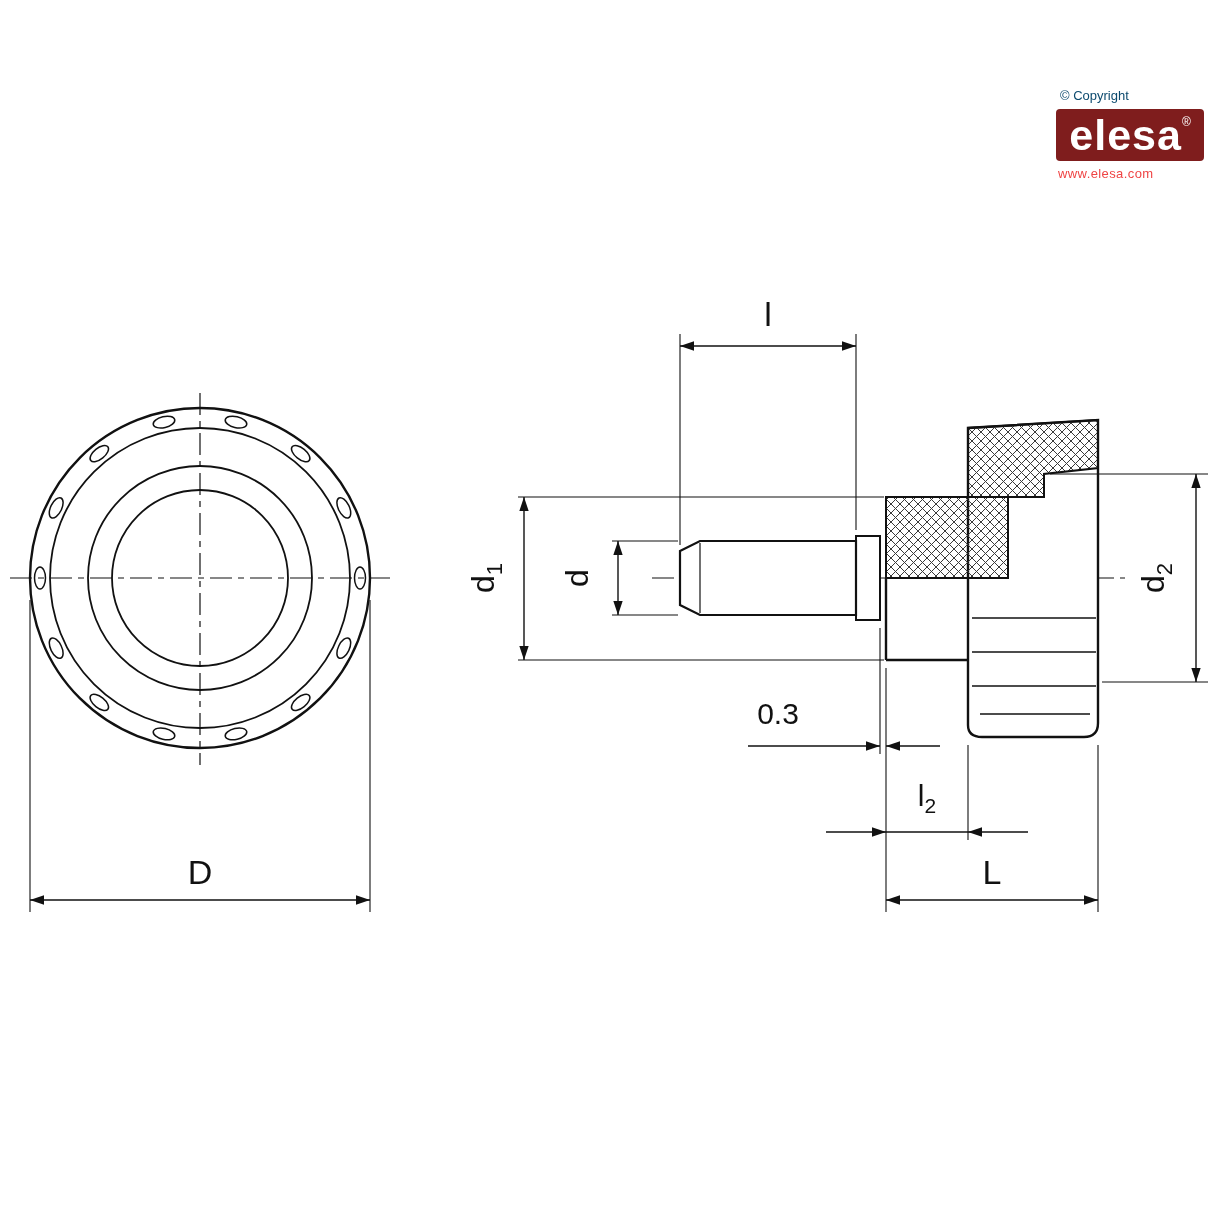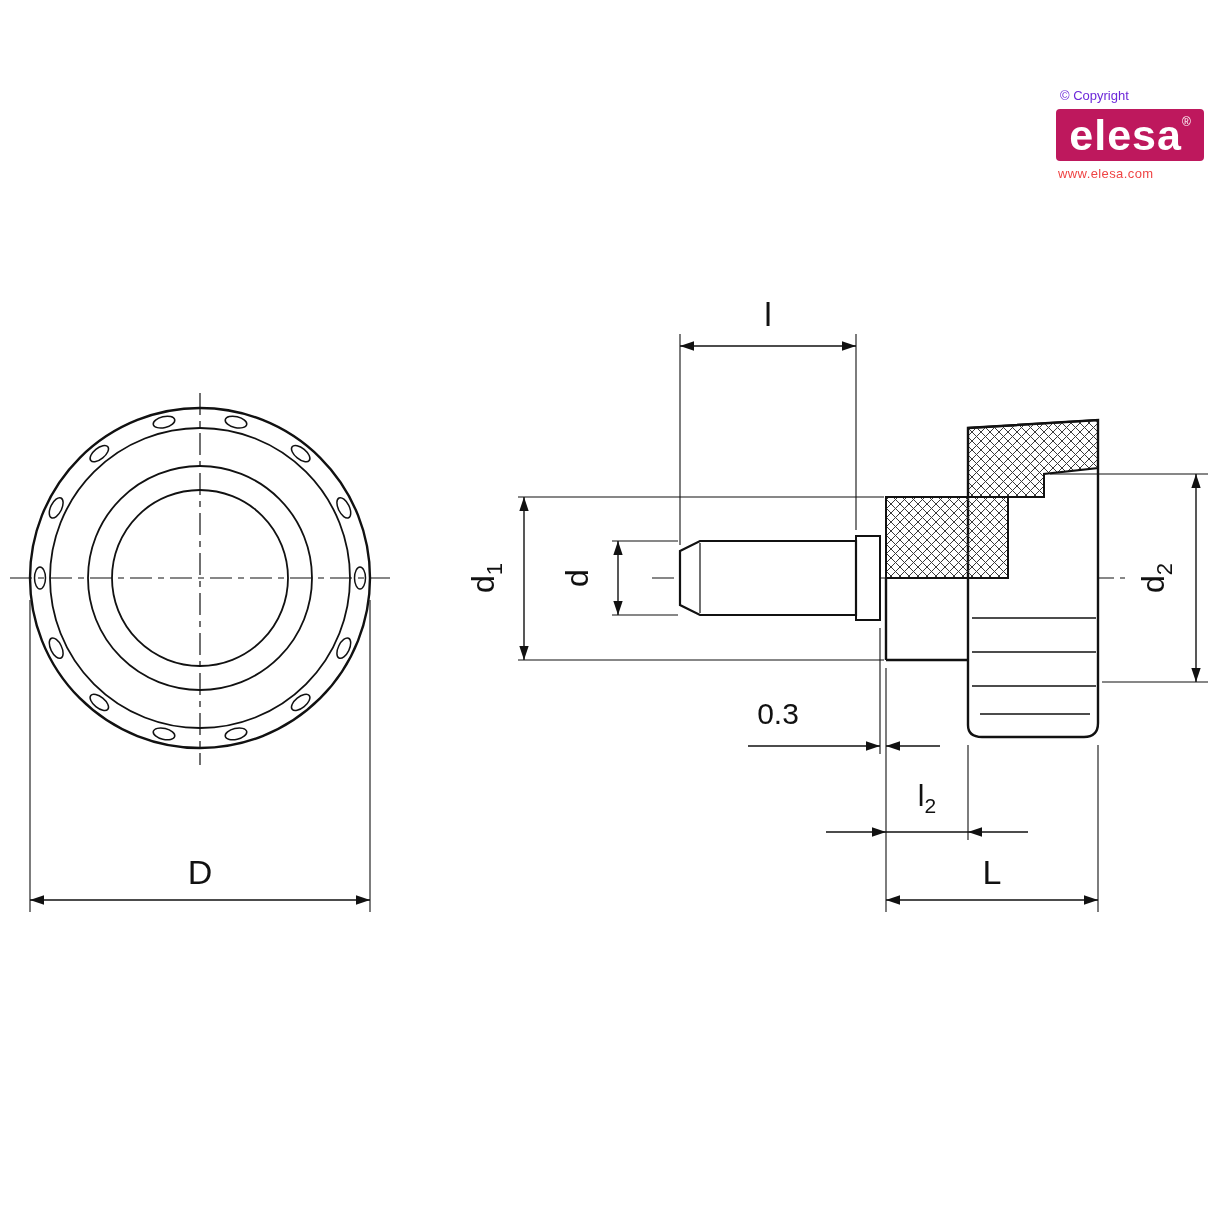--- a/index.html
+++ b/index.html
@@ -1,21 +1,21 @@
 <!DOCTYPE html>
 <html><head>
 <meta charset="utf-8">
 <style>
   html,body{margin:0;padding:0;background:#ffffff;}
   .page{position:relative;width:1214px;height:1214px;background:#fff;overflow:hidden;
         font-family:"Liberation Sans",sans-serif;}
   svg text{font-family:"Liberation Sans",sans-serif;fill:#111;}
   .branding{position:absolute;left:1056px;top:88px;width:150px;}
-  .copyright{font-size:13px;color:#6d28d9;margin:0 0 6px 4px;}
-  .logo-box{width:148px;height:52px;background:#be185d;border-radius:4px;
+  .copyright{font-size:13px;color:#0c4a6e;margin:0 0 6px 4px;}
+  .logo-box{width:148px;height:52px;background:#7f1d1d;border-radius:4px;
             display:flex;align-items:center;justify-content:center;}
   .logo-text{color:#ffffff;font-weight:bold;font-size:43px;letter-spacing:1px;line-height:1;}
   .reg{color:#ffffff;font-size:12px;align-self:flex-start;margin-top:6px;}
   .website{font-size:13px;color:#ef4444;margin:5px 0 0 2px;letter-spacing:.4px;}
 </style>
 </head>
 <body>
 
 <div class="page">
 

